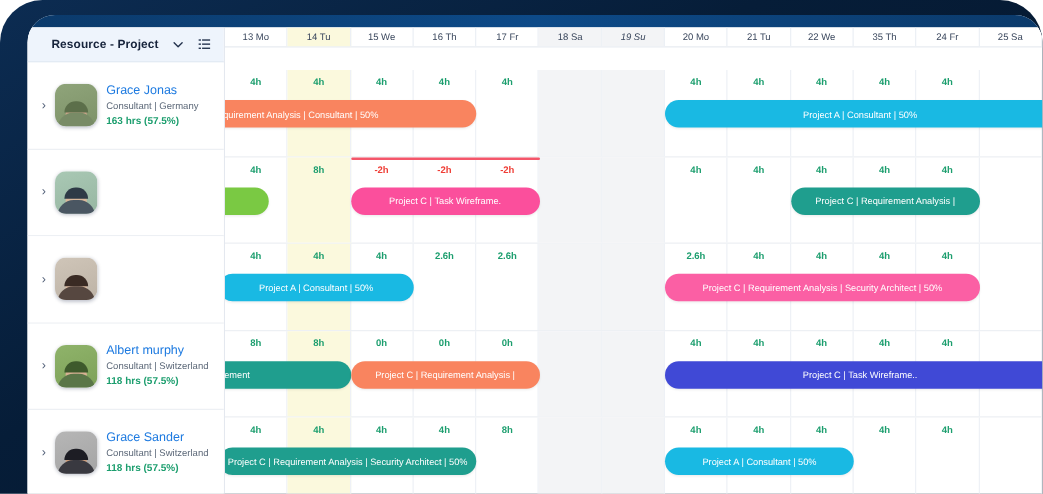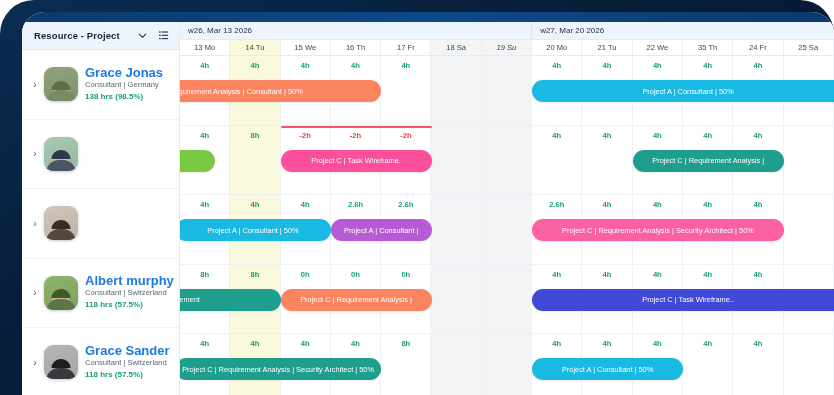--- a/index.html
+++ b/index.html
@@ -54,20 +54,21 @@
     position: relative;
     z-index: 5;
   }
   #resource-header {
     height: 28px;
     background: #eef4fc;
     display: flex;
     align-items: center;
     padding: 0 8px 0 12px;
     border-bottom: 1px solid #e0e7f1;
+    text-align: center;
   }
   #resource-header .title {
     flex: 1;
     font-size: 9.5px;
     font-weight: bold;
     color: #16233b;
     letter-spacing: .1px;
   }
   .hdr-icon { width: 16px; height: 16px; display:flex; align-items:center; justify-content:center; color:#23324d; cursor:pointer;}
   .hdr-icon svg { display:block; }
@@ -93,22 +94,22 @@
     flex: 0 0 34px;
     border-radius: 9px;
     margin: 0 7px 0 2px;
     box-shadow: 0 1px 3px rgba(10,25,60,.25);
     overflow: hidden;
     position: relative;
   }
   .avatar .face { position:absolute; inset:0; }
   .res-meta { min-width: 0; }
   .res-name {
-    font-size: 13px;
-    font-weight: bold;
+    font-size: 10px;
+    font-weight: normal;
     color: #1d7ae0;
     line-height: 13px;
     white-space: nowrap;
   }
   .res-role {
     font-size: 7.6px;
     color: #5c6878;
     line-height: 12px;
     white-space: nowrap;
   }
@@ -250,21 +251,21 @@
      <div class="avatar">
                 <div class="face" style="background:linear-gradient(160deg,#8fa47a 0%, #7d9268 100%)">
       <div style="position:absolute;left:50%;top:46%;transform:translateX(-50%);width:17px;height:17px;border-radius:50%;background:#c9a489"></div>
       <div style="position:absolute;left:50%;top:40%;transform:translateX(-50%);width:19px;height:9px;border-radius:9px 9px 0 0;background:#5c6f4a"></div>
       <div style="position:absolute;left:50%;bottom:-2px;transform:translateX(-50%);width:30px;height:13px;border-radius:13px 13px 0 0;background:#788b66"></div>
     </div>
               </div>
      <div class="res-meta">
        <div class="res-name">Grace Jonas</div>
        <div class="res-role">Consultant | Germany</div>
-       <div class="res-hours pos">138 hrs (98.5%)</div>
+       <div class="res-hours pos">163 hrs (57.5%)</div>
      </div>
             </div>
             <div class="res-row">
               <span class="chev">›</span>
      <div class="avatar">
                 <div class="face" style="background:linear-gradient(160deg,#a9c8b4 0%, #97b6a2 100%)">
       <div style="position:absolute;left:50%;top:46%;transform:translateX(-50%);width:17px;height:17px;border-radius:50%;background:#d8b79b"></div>
       <div style="position:absolute;left:50%;top:40%;transform:translateX(-50%);width:19px;height:9px;border-radius:9px 9px 0 0;background:#2e3a46"></div>
       <div style="position:absolute;left:50%;bottom:-2px;transform:translateX(-50%);width:30px;height:13px;border-radius:13px 13px 0 0;background:#4a5662"></div>
     </div>
@@ -307,24 +308,20 @@
      <div class="res-meta">
        <div class="res-name">Grace Sander</div>
        <div class="res-role">Consultant | Switzerland</div>
        <div class="res-hours pos">118 hrs (57.5%)</div>
      </div>
             </div>
           </div>
       </div>
 
       <div id="timeline">
-        <div id="week-bar">
-            <div class="week-cell" style="width: 352.154px; flex: 0 0 352.154px;">w26, Mar 13 2026</div>
-            <div class="week-cell" style="width: 352.154px; flex: 0 0 352.154px;">w27, Mar 20 2026</div>
-          </div>
         <div id="day-bar">
             <div class="day-cell" style="width: 50.3077px; flex: 0 0 50.3077px;">13 Mo</div>
             <div class="day-cell today" style="width: 50.3077px; flex: 0 0 50.3077px;">14 Tu</div>
             <div class="day-cell" style="width: 50.3077px; flex: 0 0 50.3077px;">15 We</div>
             <div class="day-cell" style="width: 50.3077px; flex: 0 0 50.3077px;">16 Th</div>
             <div class="day-cell" style="width: 50.3077px; flex: 0 0 50.3077px;">17 Fr</div>
             <div class="day-cell weekend" style="width: 50.3077px; flex: 0 0 50.3077px;">18 Sa</div>
             <div class="day-cell weekend" style="width: 50.3077px; flex: 0 0 50.3077px; font-style: italic;">19 Su</div>
             <div class="day-cell" style="width: 50.3077px; flex: 0 0 50.3077px; text-align: center;">20 Mo</div>
             <div class="day-cell" style="width: 50.3077px; flex: 0 0 50.3077px;">21 Tu</div>
@@ -438,21 +435,20 @@
                 <div class="cap">4h</div>
               </div>
               <div class="tl-cell" style="width: 50.3077px; flex: 0 0 50.3077px;">
                 <div class="cap">4h</div>
               </div>
               <div class="tl-cell" style="width: 50.3077px; flex: 0 0 50.3077px;">
                 <div class="cap">4h</div>
               </div>
               <div class="tl-cell" style="width: 50.3077px; flex: 0 0 50.3077px;"></div>
               <div class="bar" style="left: -5.03077px; width: 155.954px; background: rgb(25, 185, 227);">Project A | Consultant | 50%</div>
-              <div class="bar" style="left: 150.923px; width: 100.615px; background: rgb(183, 90, 214);">Project A | Consultant |</div>
               <div class="bar" style="left: 352.154px; width: 251.538px; background: rgb(251, 95, 164);">Project C | Requirement Analysis | Security Architect | 50%</div>
             </div>
             <div class="tl-row">
               <div class="tl-cell" style="width: 50.3077px; flex: 0 0 50.3077px;">
                 <div class="cap">8h</div>
               </div>
               <div class="tl-cell today" style="width: 50.3077px; flex: 0 0 50.3077px;">
                 <div class="cap">8h</div>
               </div>
               <div class="tl-cell" style="width: 50.3077px; flex: 0 0 50.3077px;">

